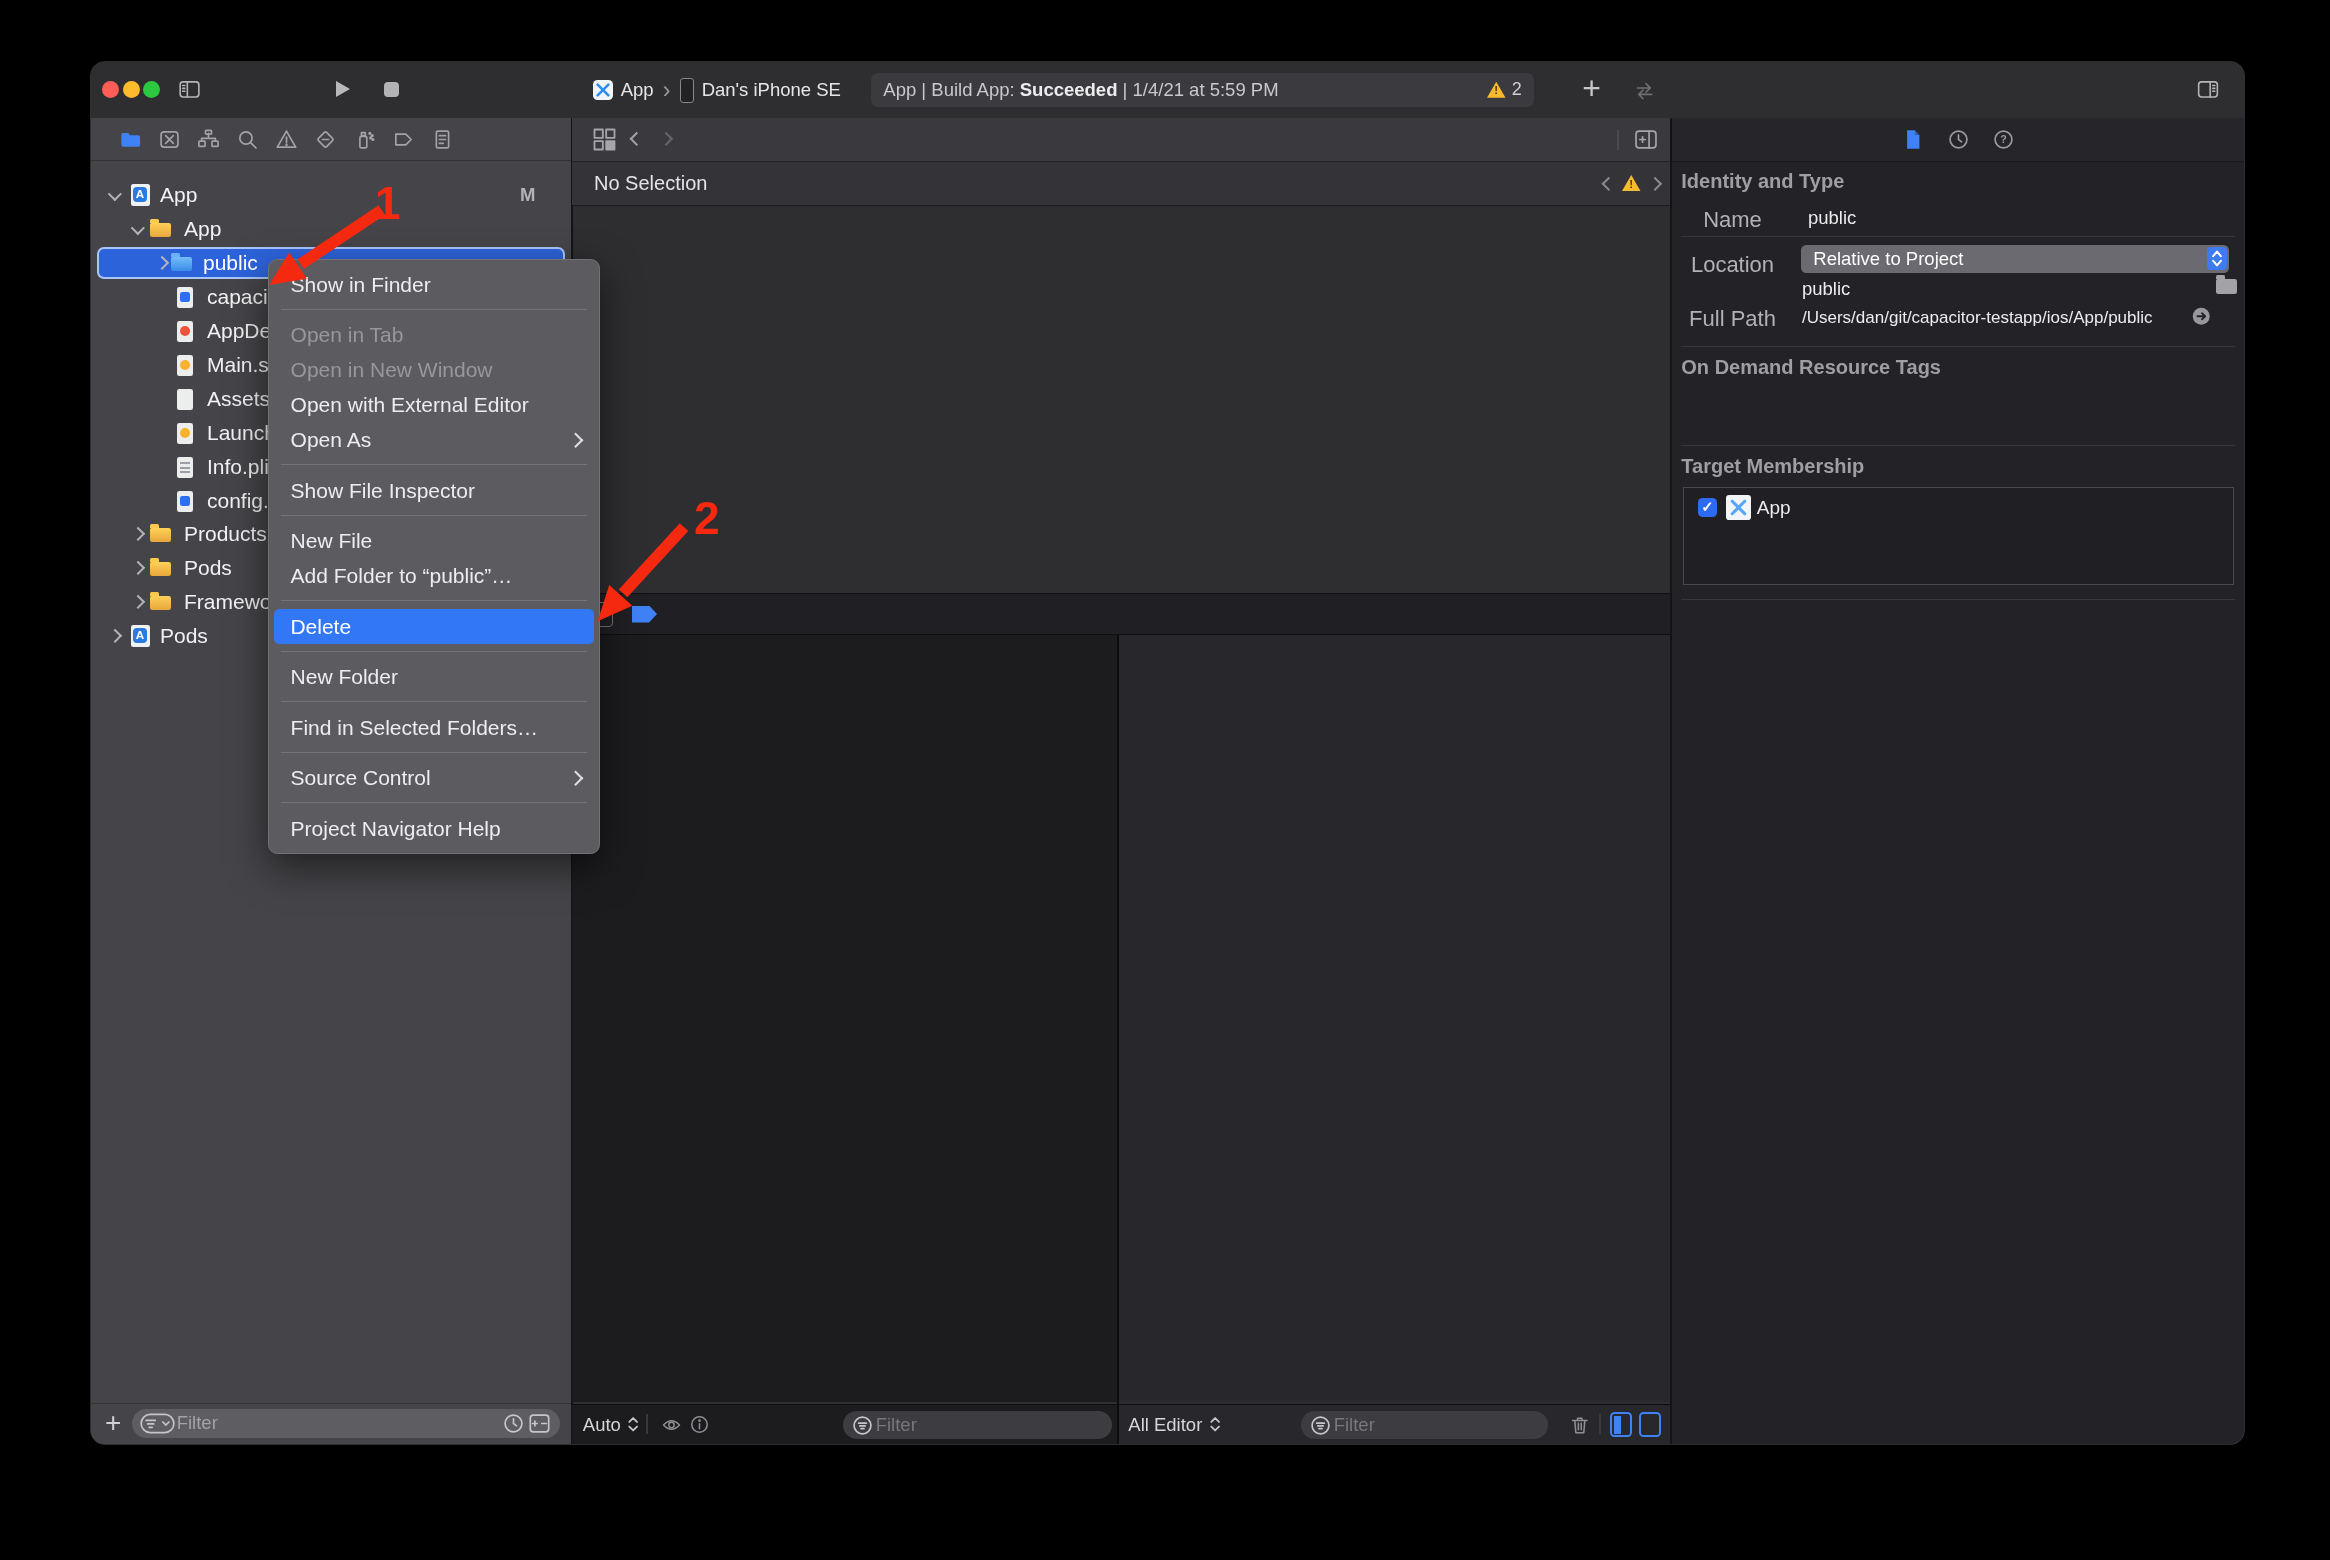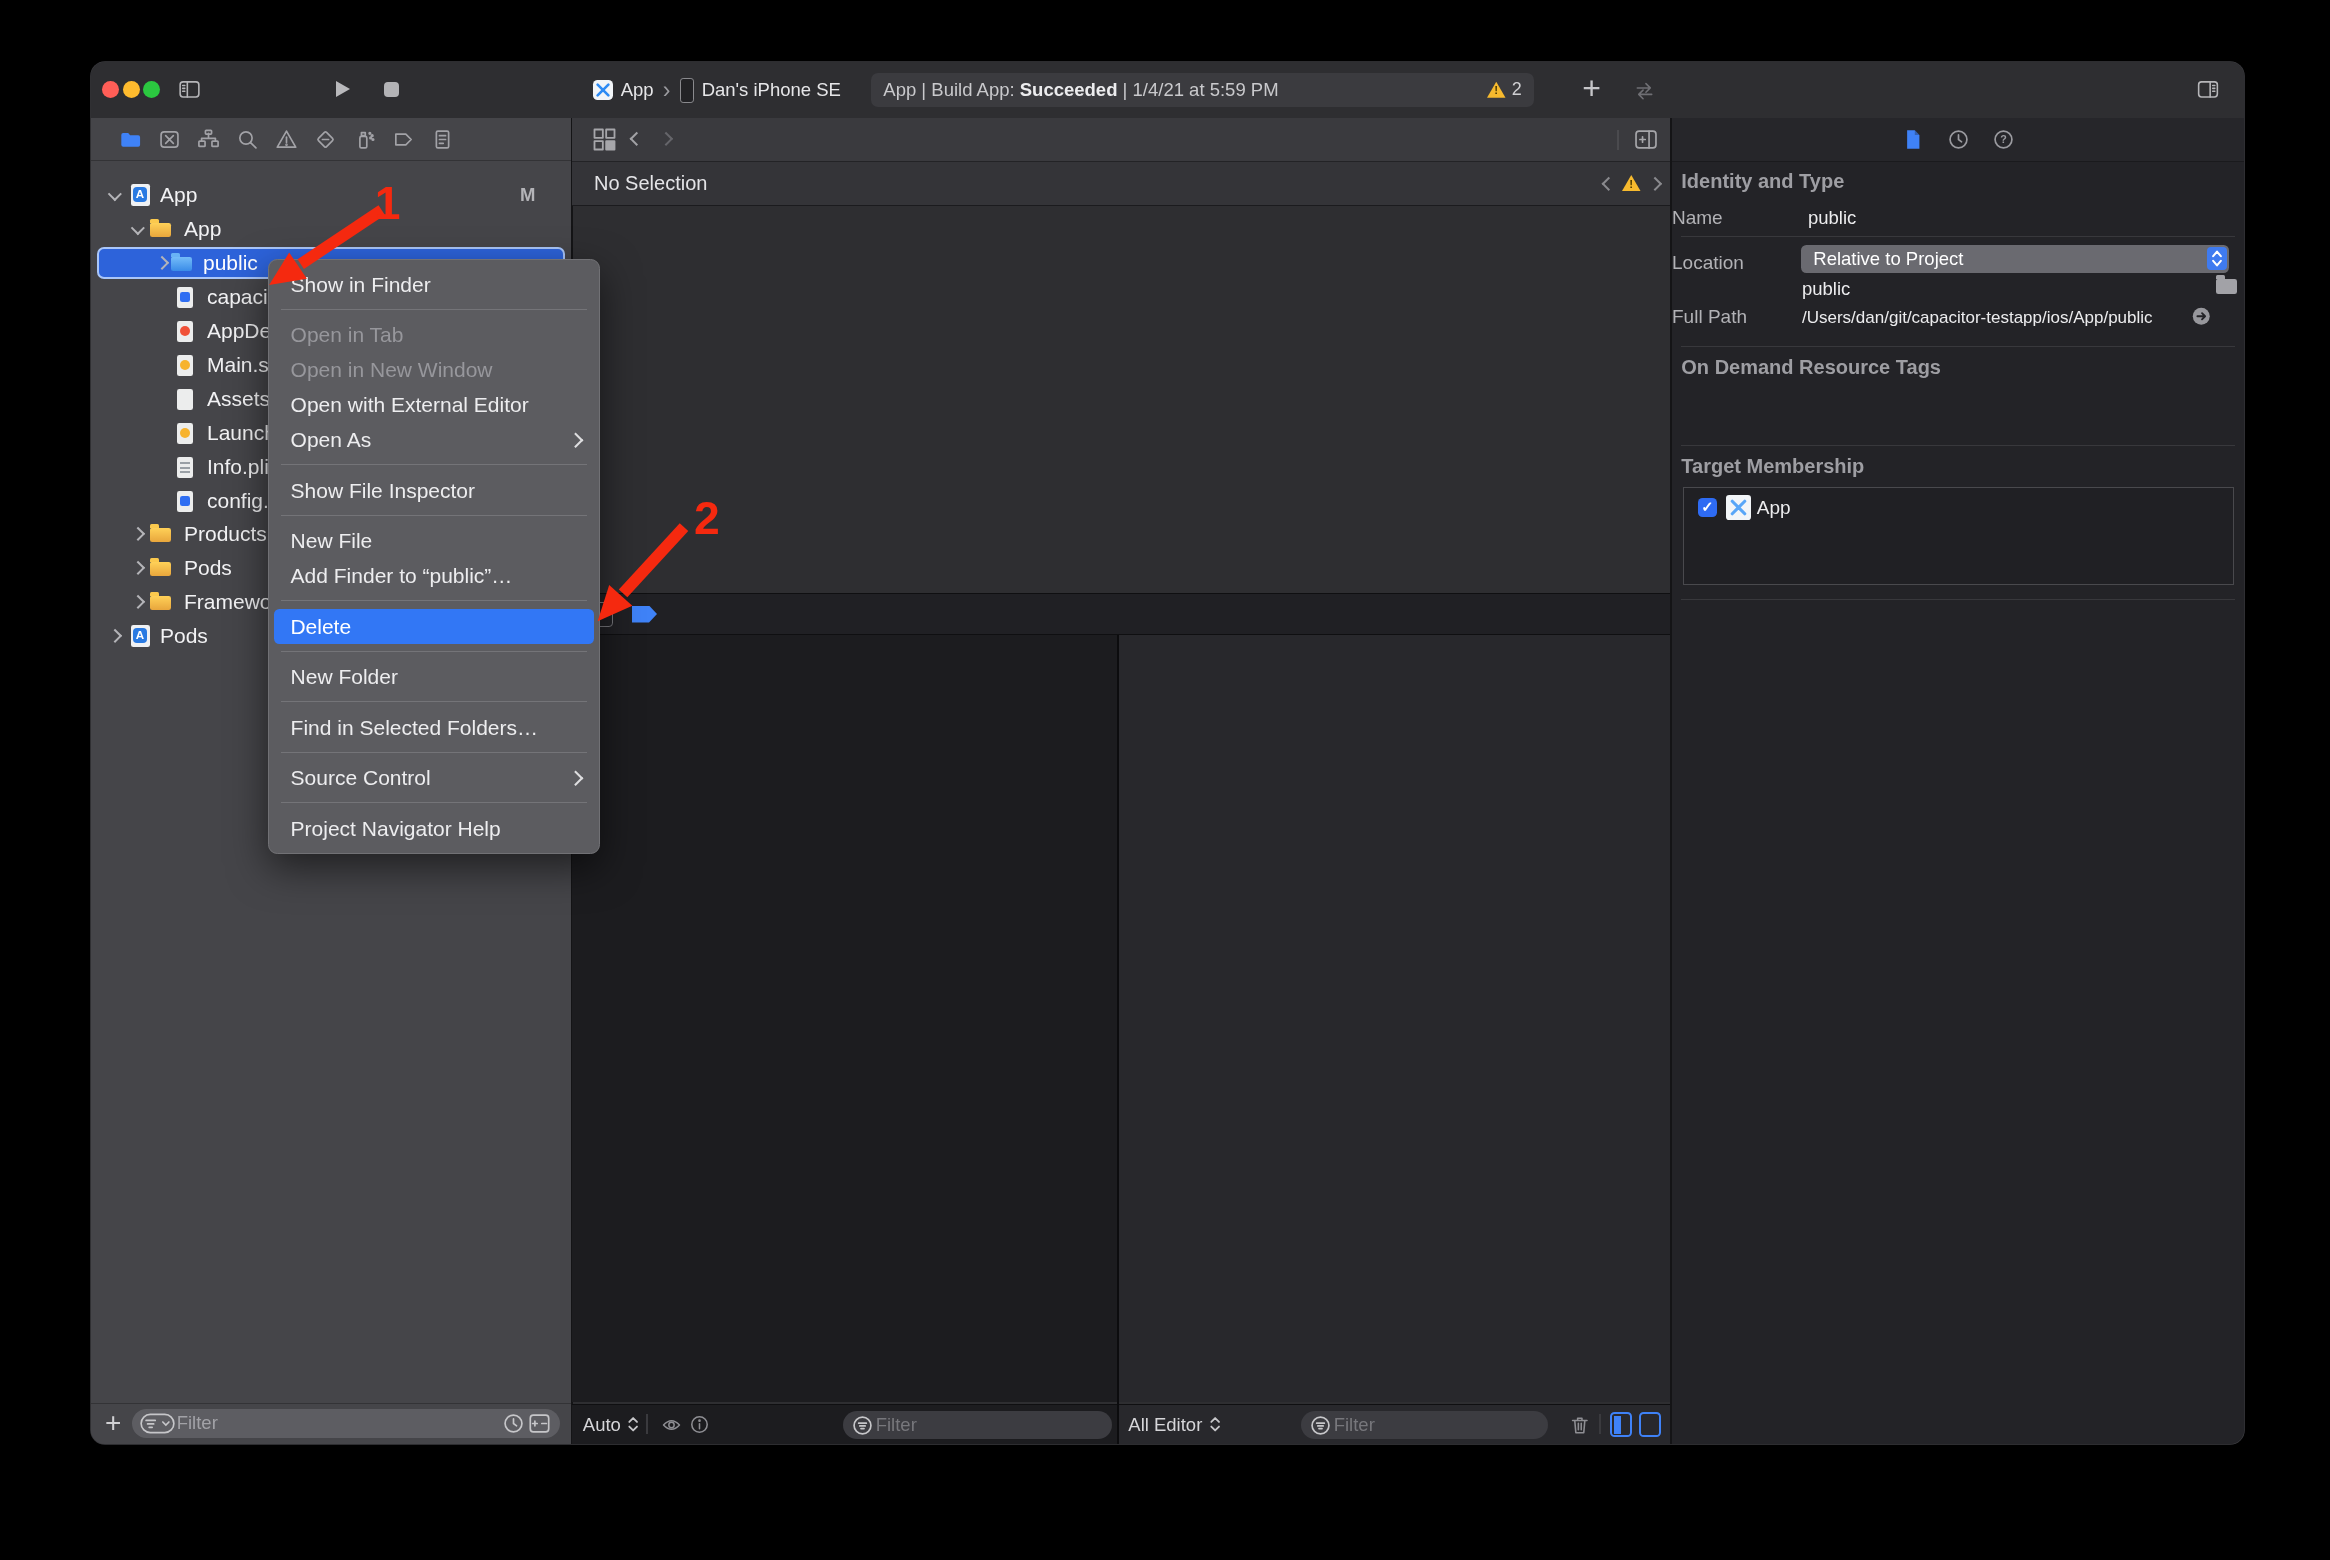--- a/index.html
+++ b/index.html
@@ -84,21 +84,21 @@
   .minidiv{position:absolute;top:9.3px;width:1.5px;height:20px;background:#3a3a3e;}
   .paneic{position:absolute;top:7px;width:21.6px;height:25px;border:2.3px solid #3f82f7;border-radius:4.6px;box-sizing:border-box;}
   .paneic.fill::before{content:"";position:absolute;left:1.5px;top:1.5px;bottom:1.5px;width:7px;background:#3f82f7;}
   
   .insp-strip{position:absolute;left:1581px;top:56px;width:572px;height:43px;background:#26262a;border-bottom:1.5px solid #1a1a1d;display:flex;align-items:center;justify-content:center;gap:22.4px;}
   .itab{width:23px;height:23px;color:#9a9a9f;}
   .itab.active{color:#3f82f7;}
   .itab svg{width:100%;height:100%;display:block;}
   .insp-body{position:absolute;left:1581px;top:100px;width:572px;bottom:0;background:#232327;color:#e9e9eb;}
   .ihead{position:absolute;left:9.3px;font-size:20px;font-weight:700;color:#9e9ea3;}
-  .ilabel{position:absolute;width:121px;left:0;text-align:left;font-size:19px;color:#b2b2b6;}
+  .ilabel{position:absolute;width:121px;left:0;text-align:center;font-size:22px;color:#b2b2b6;}
   .ival{position:absolute;font-size:18.5px;color:#ececee;white-space:nowrap;}
   .isep{position:absolute;left:9.3px;right:9.3px;height:0.8px;background:#38383c;}
   .dd{position:absolute;left:129px;width:428px;height:28px;background:#6a6a70;border-radius:5.4px;color:#fff;font-size:18.5px;line-height:28px;padding-left:12.3px;box-sizing:border-box;}
   .dd .stp{position:absolute;right:2.3px;top:2.3px;width:20px;height:23px;background:#3f7bf0;border-radius:3.9px;color:#fff;}
   .tagsfield{position:absolute;left:11.6px;width:549px;height:28px;background:#26262a;border:1.5px solid #3a3a3e;border-radius:3.1px;box-sizing:border-box;display:flex;align-items:center;padding:0 9.3px;}
   .tagsfield input{background:transparent;border:none;outline:none;font-size:18.5px;color:#9a9a9e;font-family:inherit;width:100%;}
   .tagsfield input::placeholder{color:#77777c;}
   .tmbox{position:absolute;left:10.8px;width:551px;height:98px;border:1.5px solid #49494d;background:#202024;box-sizing:border-box;}
   .checkbox{position:absolute;left:14px;top:10px;width:19px;height:19px;border-radius:4.6px;background:#2e6bf3;color:#fff;font-size:14.7px;font-weight:700;text-align:center;line-height:19px;}
   .tmicon{position:absolute;left:42px;top:7px;width:25px;height:25px;background:#f2f5f8;border-radius:3.1px;}
@@ -481,21 +481,21 @@
       <div class="mi">Show in Finder</div>
       <div class="msep"></div>
       <div class="mi disabled">Open in Tab</div>
       <div class="mi disabled">Open in New Window</div>
       <div class="mi">Open with External Editor</div>
       <div class="mi">Open As<span class="subarrow"></span></div>
       <div class="msep"></div>
       <div class="mi">Show File Inspector</div>
       <div class="msep"></div>
       <div class="mi">New File</div>
-      <div class="mi">Add Finder to “public”…</div>
+      <div class="mi">Add Folder to “public”…</div>
       <div class="msep"></div>
       <div class="mi hl">Delete</div>
       <div class="msep"></div>
       <div class="mi">New Folder</div>
       <div class="msep"></div>
       <div class="mi">Find in Selected Folders…</div>
       <div class="msep"></div>
       <div class="mi">Source Control<span class="subarrow"></span></div>
       <div class="msep"></div>
       <div class="mi">Project Navigator Help</div>

